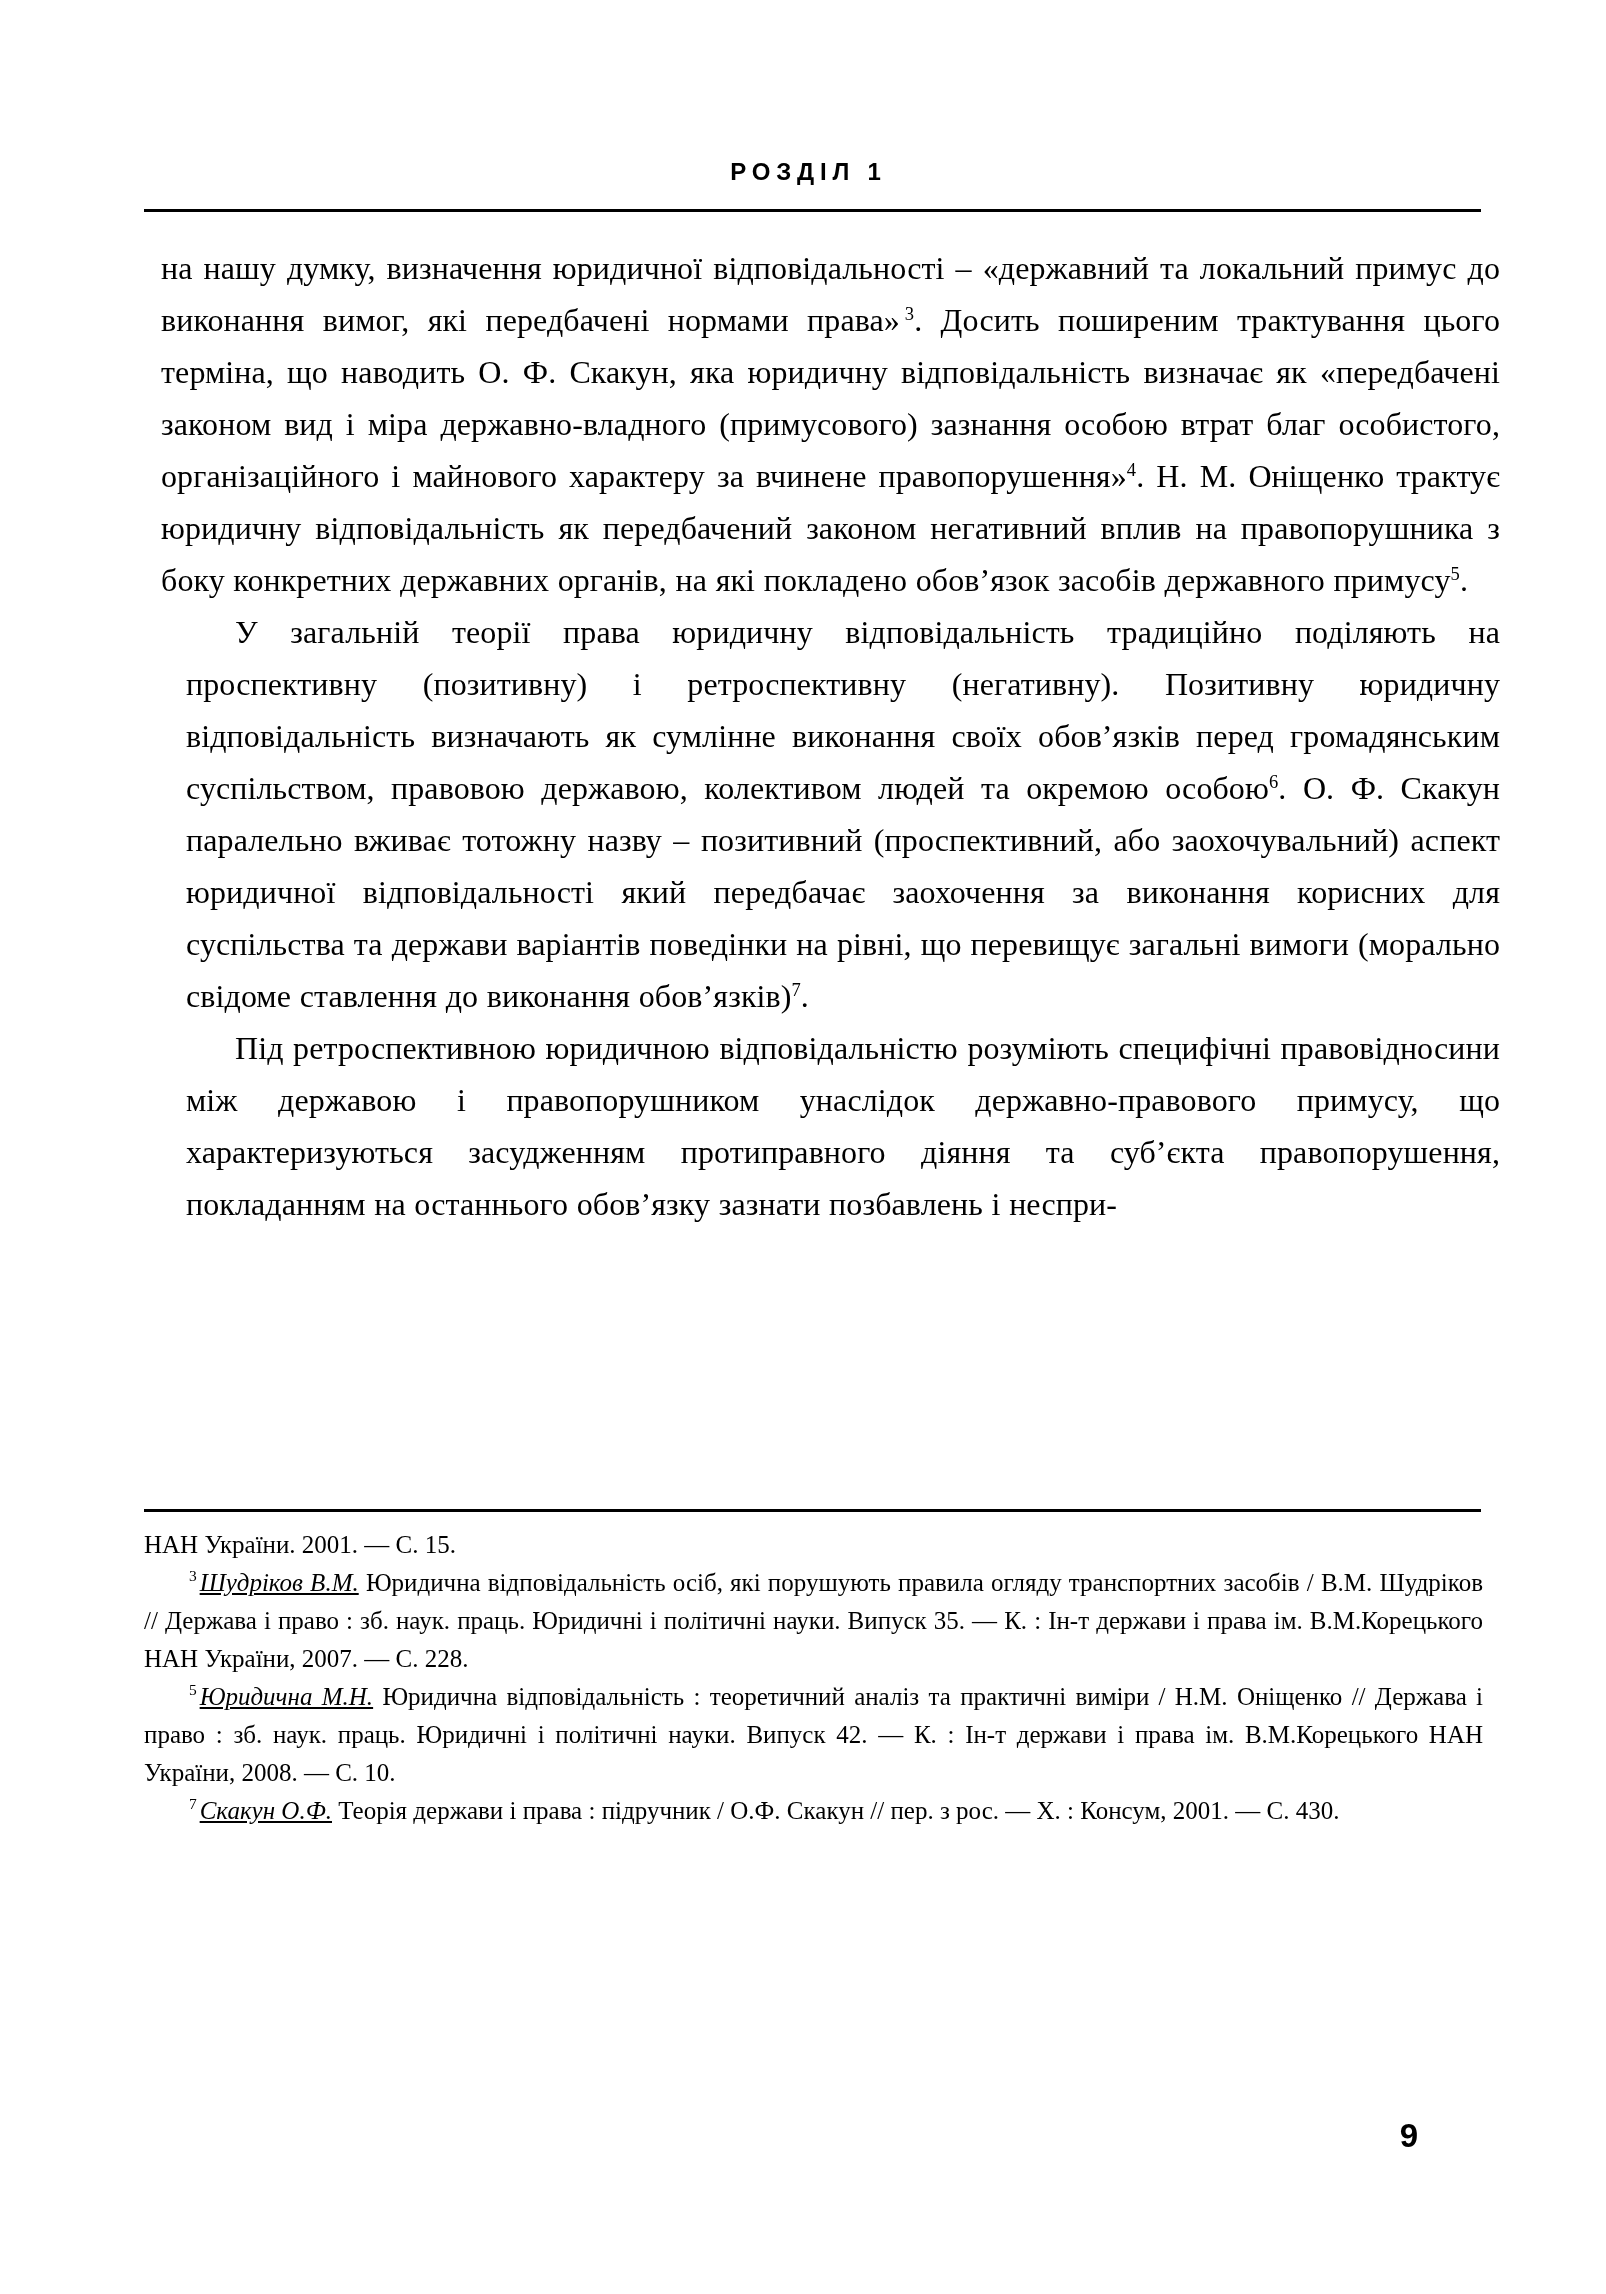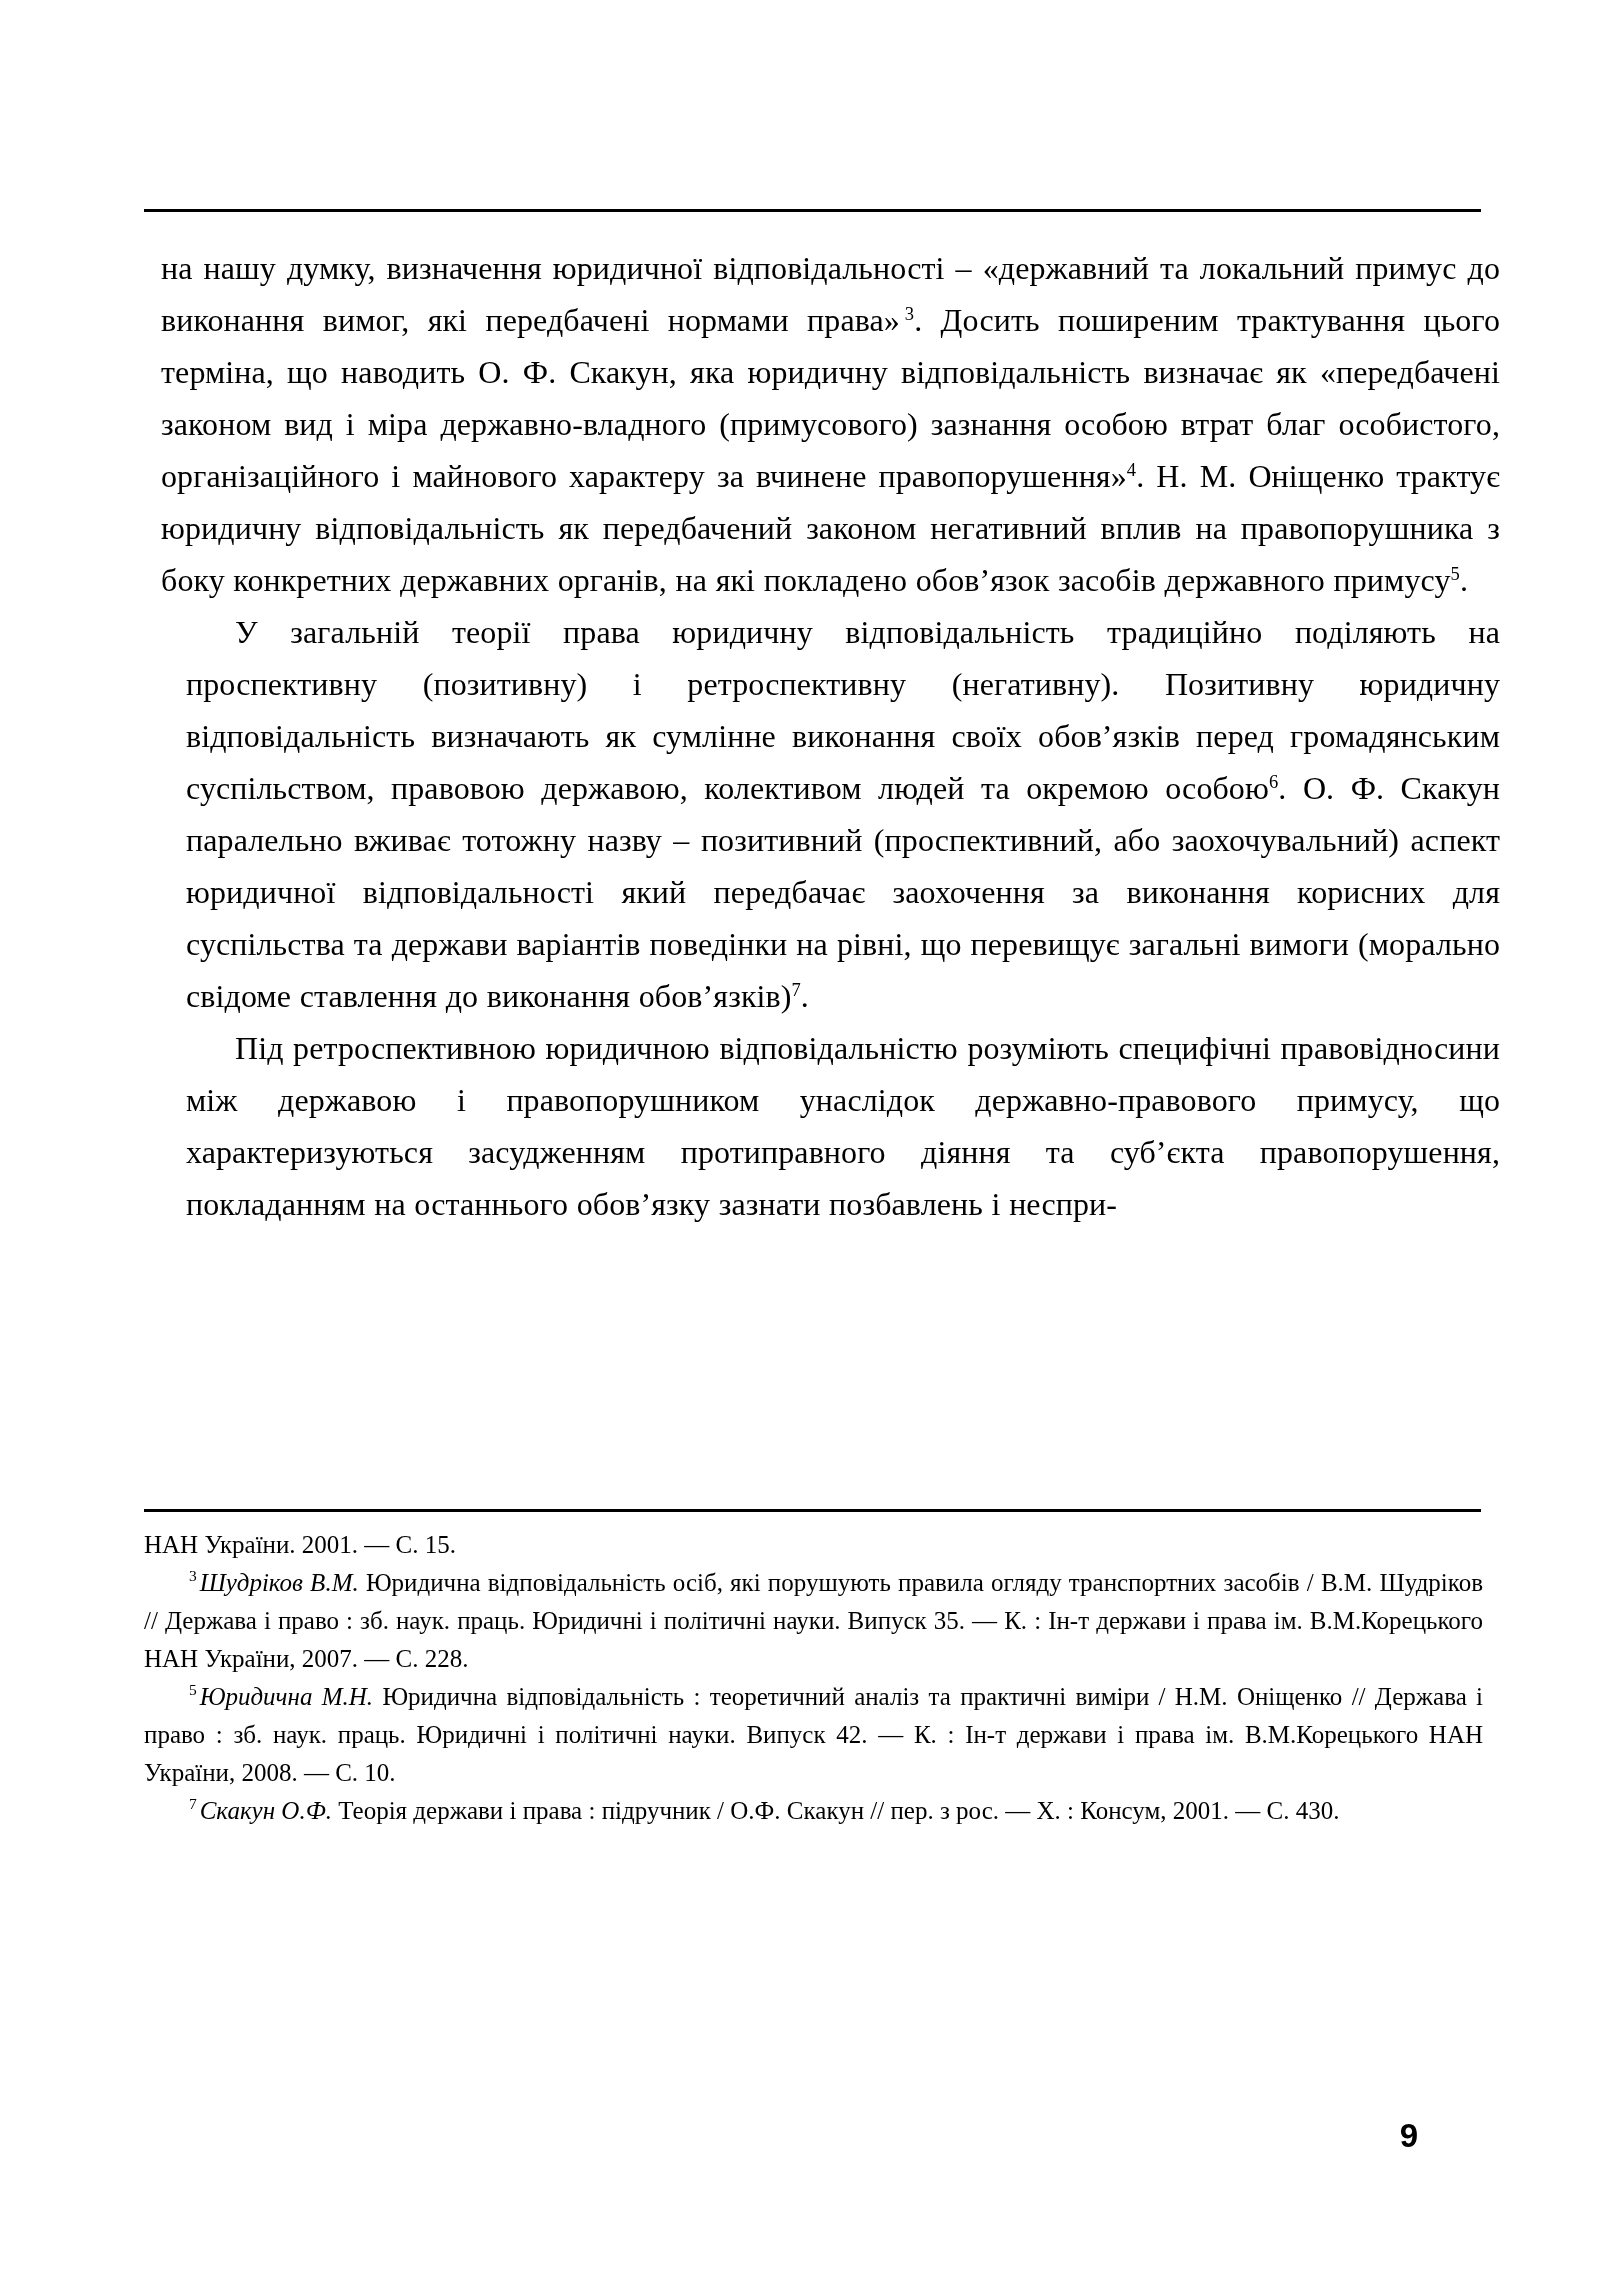--- a/index.html
+++ b/index.html
@@ -81,21 +81,21 @@
     width: 1339px;
     font-size: 25px;
     line-height: 38px;
     text-align: justify;
   }
   .fn {
     margin: 0;
     text-align: justify;
   }
   .fn.indent { text-indent: 45px; }
-  .fn i { font-style: italic; }
+  .fn i { font-style: italic; text-decoration: underline; }
   .fn sup {
     font-size: 0.62em;
     vertical-align: 0.62em;
     line-height: 0;
     margin-right: 2.9px;
   }
 
   
   .folio {
     position: absolute;
@@ -106,20 +106,21 @@
     font-family: "Liberation Sans", "DejaVu Sans", sans-serif;
     font-weight: bold;
     font-size: 33px;
   }
 </style>
 </head>
 <body>
 
 <div class="page">
 
+  <div class="running-head">РОЗДІЛ 1</div>
 
   <div class="head-rule"></div>
 
   <div class="body-block">
 
     <p class="para"><span>на нашу думку, визначення юридичної відповідальності – «державний та локальний примус до виконання вимог, які передбачені нормами права»</span><sup class="spaced">3</sup><span>. Досить поширеним трактування цього терміна, що наводить О. Ф. Скакун, яка юридичну відповідальність визначає як «передбачені законом вид і міра державно-владного (примусового) зазнання особою втрат благ особистого, організаційного і майнового характеру за вчинене правопорушення»</span><sup>4</sup><span>. Н. М. Оніщенко трактує юридичну відповідальність як передбачений законом негативний вплив на правопорушника з боку конкретних державних органів, на які покладено обов’язок засобів державного примусу</span><sup>5</sup><span>.</span></p>
 
     <p class="para indent"><span>У загальній теорії права юридичну відповідальність традиційно поділяють на проспективну (позитивну) і ретроспективну (негативну). Позитивну юридичну відповідальність визначають як сумлінне виконання своїх обов’язків перед громадянським суспільством, правовою державою, колективом людей та окремою особою</span><sup>6</sup><span>. О. Ф. Скакун паралельно вживає тотожну назву – позитивний (проспективний, або заохочувальний) аспект юридичної відповідальності який передбачає заохочення за виконання корисних для суспільства та держави варіантів поведінки на рівні, що перевищує загальні вимоги (морально свідоме ставлення до виконання обов’язків)</span><sup>7</sup><span>.</span></p>
 
     <p class="para indent">Під ретроспективною юридичною відповідальністю розуміють специфічні правовідносини між державою і правопорушником унаслідок державно-правового примусу, що характеризуються засудженням протиправного діяння та суб’єкта правопорушення, покладанням на останнього обов’язку зазнати позбавлень і неспри-</p>

